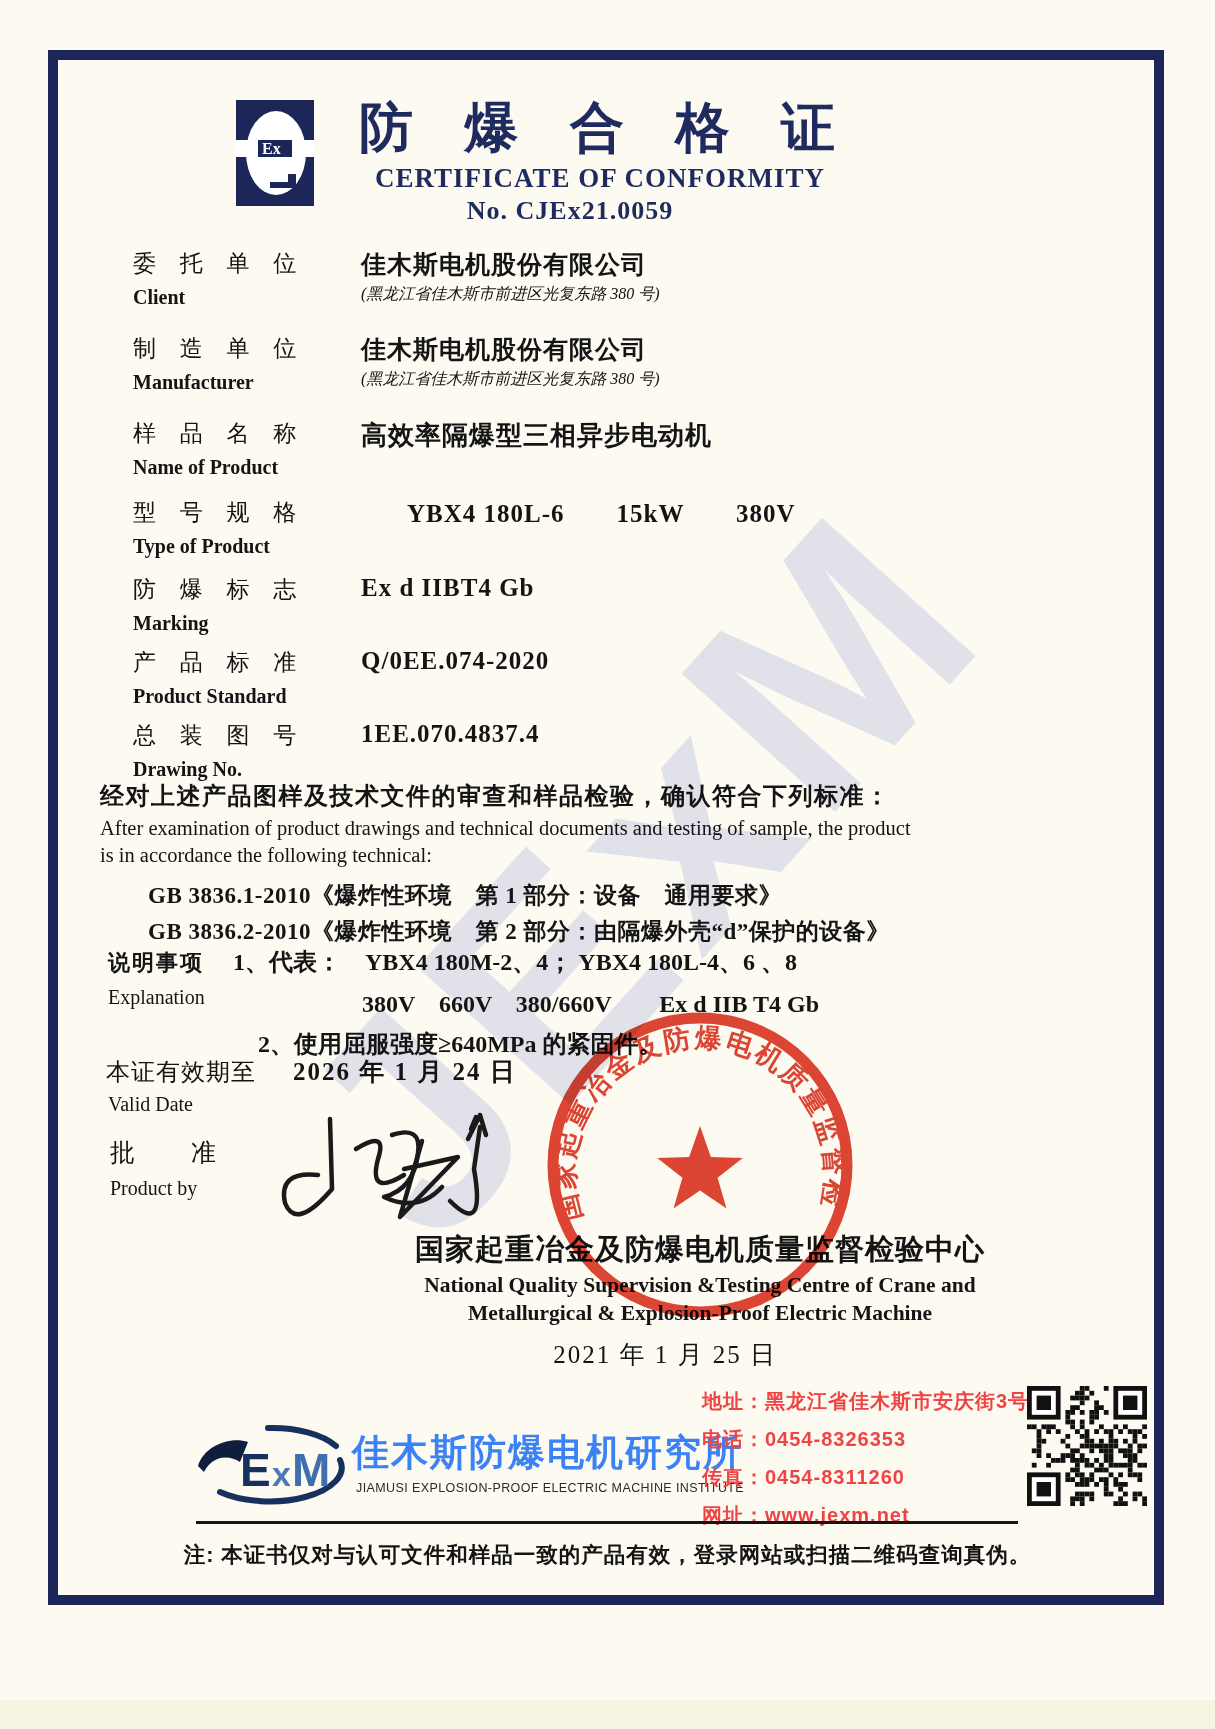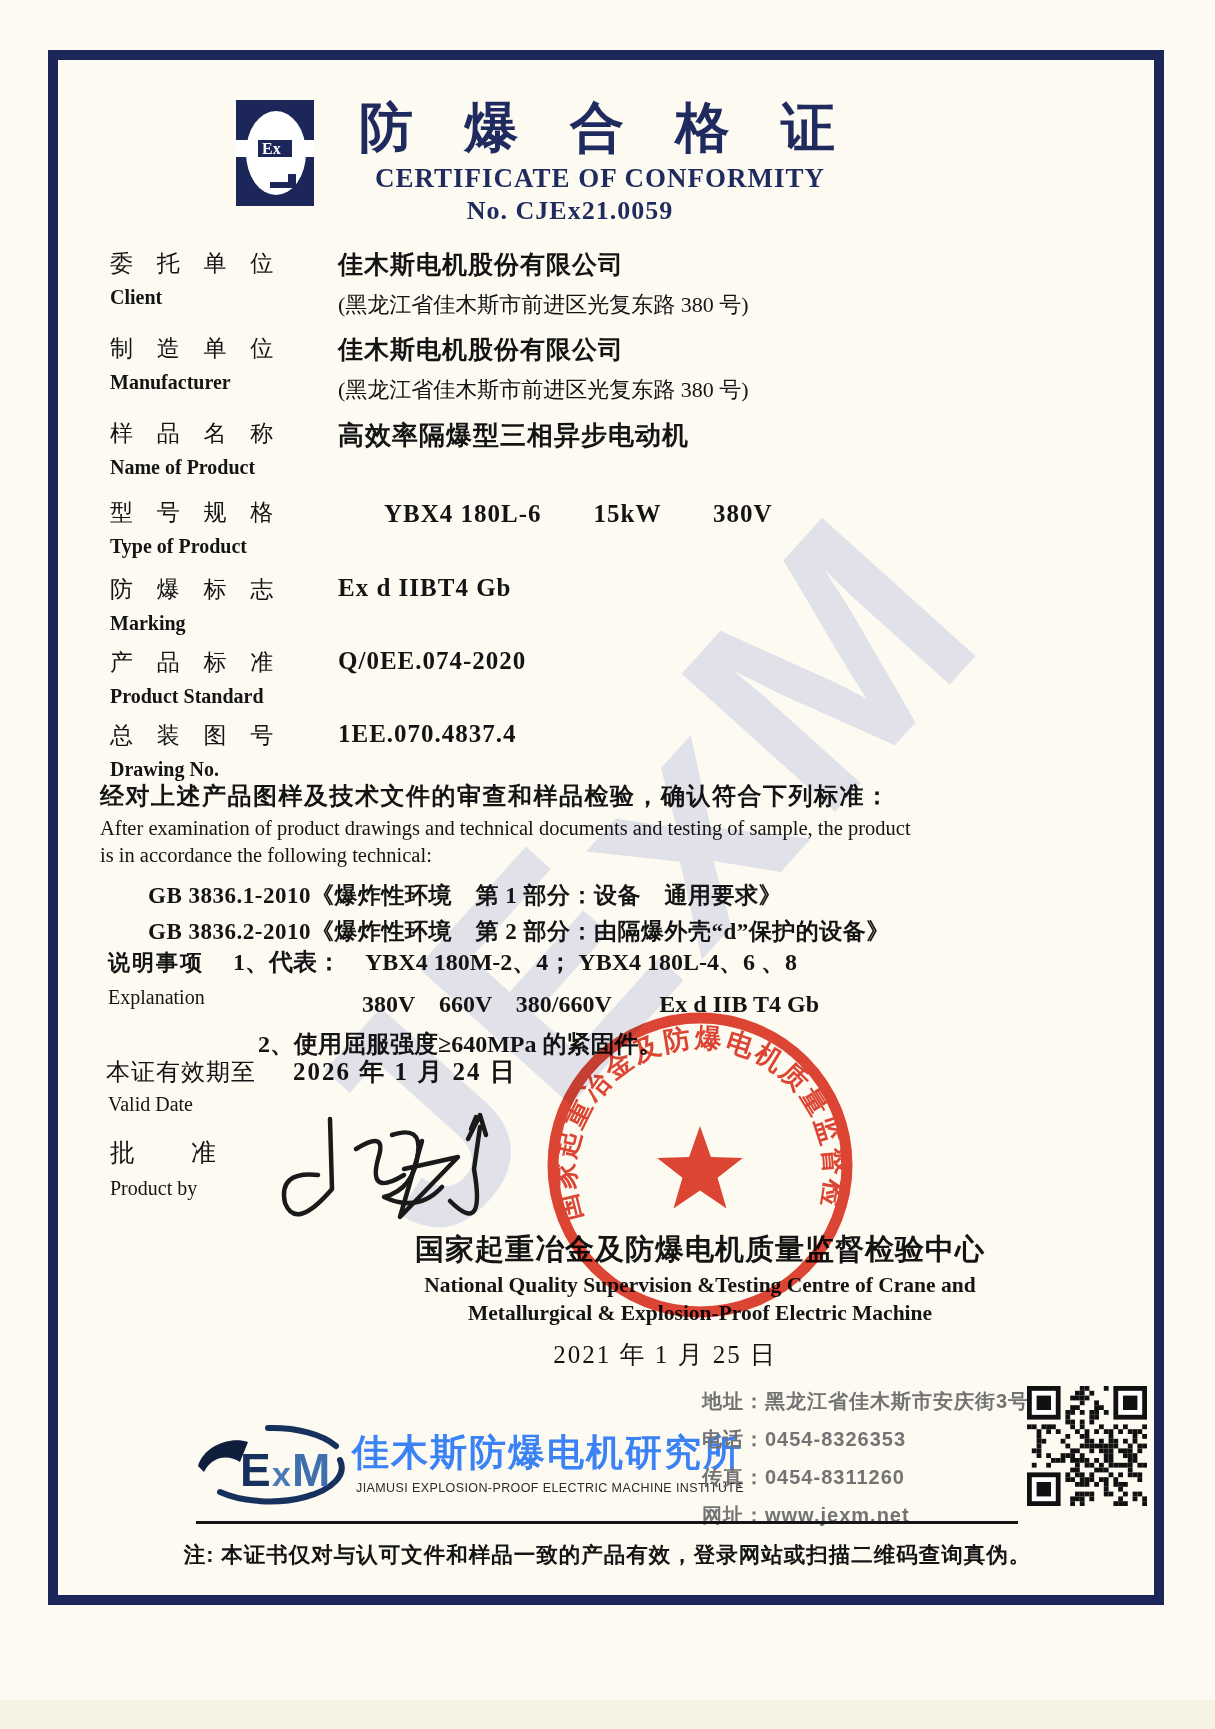--- a/index.html
+++ b/index.html
@@ -14,25 +14,25 @@
              letter-spacing:14px;color:#b7bedf;opacity:.40;transform:rotate(-48deg);
              transform-origin:center;z-index:1;user-select:none;}
   .z2{z-index:2;}
   
   .title{left:350px;top:92px;width:500px;text-align:center;font-size:54px;font-weight:bold;
          word-spacing:26px;letter-spacing:6px;}
   .subtitle{left:330px;top:163px;width:540px;text-align:center;font-size:27px;font-weight:bold;letter-spacing:1px;}
   .certno{left:300px;top:196px;width:540px;text-align:center;font-size:26px;font-weight:bold;letter-spacing:1px;}
   
   .row{left:110px;width:980px;display:flex;}
-  .lab{width:228px;flex:none;}
+  .lab{width:228px;flex:none;margin-left:23px;}
   .lab .cn{font-size:23px;letter-spacing:9px;}
   .lab .en{font-size:20px;margin-top:7px;font-weight:bold;}
   .val .main{font-size:25px;font-weight:bold;letter-spacing:1px;}
-  .val .sub{font-size:22px;margin-top:9px;}
+  .val .sub{font-size:16px;margin-top:3px;font-style:italic;}
   
   .stmt-cn{left:100px;top:780px;width:1000px;font-size:24px;font-weight:bold;letter-spacing:1.5px;}
   .stmt-en1{left:100px;top:817px;width:1000px;font-size:20.5px;}
   .stmt-en2{left:100px;top:844px;width:1000px;font-size:20.5px;}
   .std{left:148px;width:950px;font-size:23px;font-weight:bold;letter-spacing:.5px;}
   
   .expl-lab-cn{left:108px;top:948px;font-size:22px;font-weight:bold;letter-spacing:2px;}
   .expl-lab-en{left:108px;top:986px;font-size:20px;}
   .expl1{left:233px;top:946px;font-size:24px;font-weight:bold;}
   .expl2{left:362px;top:988px;font-size:24px;font-weight:bold;}
@@ -50,21 +50,21 @@
   .auth{left:360px;top:1230px;width:680px;text-align:center;z-index:2;}
   .auth .cn{font-size:29px;font-weight:bold;letter-spacing:1px;}
   .auth .en{font-size:21.5px;font-weight:bold;margin-top:3px;}
   .auth .date{font-size:25px;margin-top:12px;letter-spacing:2px;padding-right:70px;}
   
   .inst-cn{left:352px;top:1428px;font-family:"Liberation Sans",sans-serif;font-size:37px;
            font-weight:bold;color:#3b82f6;letter-spacing:2px;}
   .inst-en{left:356px;top:1481px;font-family:"Liberation Sans",sans-serif;font-size:12.5px;
            color:#2a2a2a;letter-spacing:.4px;}
   .contacts{left:702px;top:1388px;font-family:"Liberation Sans",sans-serif;font-size:20px;
-            font-weight:bold;color:#737373;}
+            font-weight:bold;color:#ef4444;}
   .contacts .crow{margin-bottom:11px;letter-spacing:1px;}
   .qr{left:1026px;top:1386px;}
   .rule{left:196px;top:1521px;width:822px;height:3px;background:#151515;}
   .note{left:100px;top:1540px;width:1015px;text-align:center;
         font-family:"Liberation Sans",sans-serif;font-size:21.5px;font-weight:bold;letter-spacing:1px;}
   .botband{left:0;top:1700px;width:1215px;height:29px;background:#f3efdd;opacity:.7;}
 </style>
 </head>
 <body>
 

